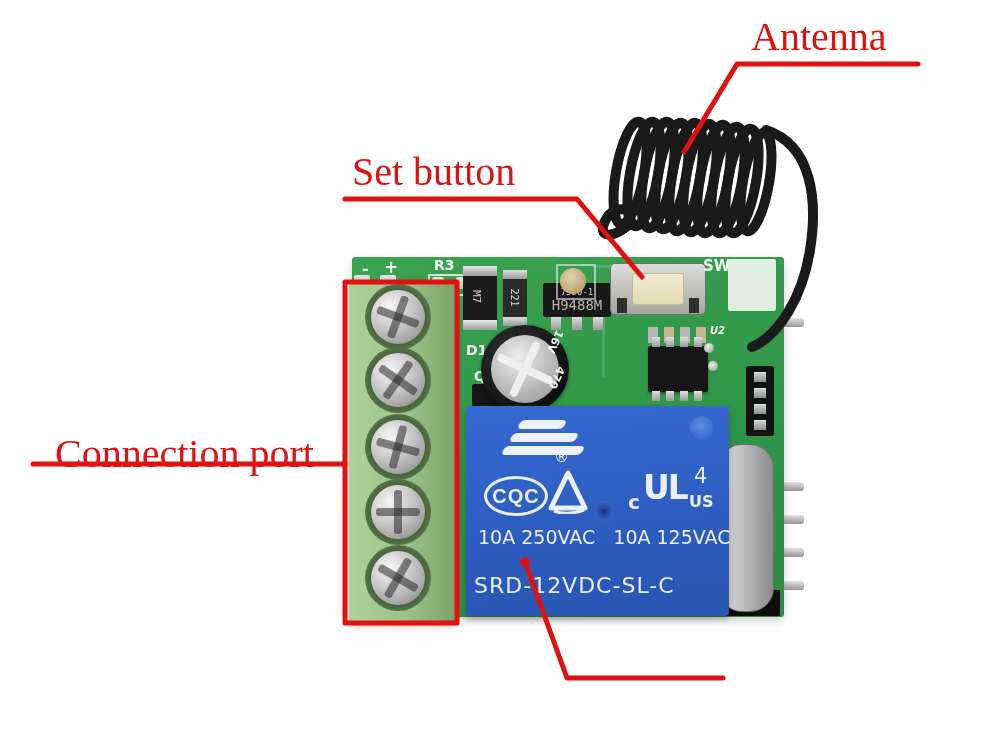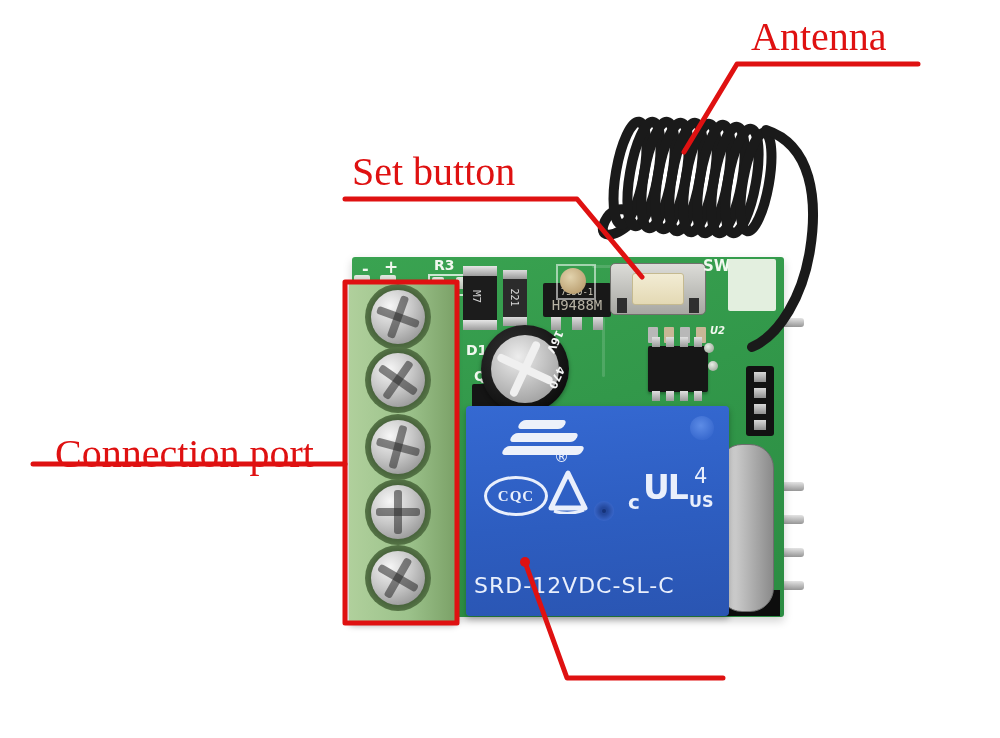--- a/index.html
+++ b/index.html
@@ -76,22 +76,22 @@
 
   
   #relay{position:absolute;left:466px;top:406px;width:263px;height:210px;z-index:4;border-radius:4px;
          background:linear-gradient(175deg,#3569d2 0%,#2d5dc0 55%,#2a55b2 100%);
          box-shadow:0 3px 6px rgba(0,0,0,.3);color:#e9effc;}
   .r-txt{position:absolute;font-family:"DejaVu Sans",sans-serif;color:#e9effc;}
   .stripe{position:absolute;height:9px;border-radius:5px;background:#edf1fa;transform:skewX(-30deg);}
   .molddot{position:absolute;left:224px;top:10px;width:24px;height:24px;border-radius:50%;
            background:radial-gradient(circle at 45% 40%,#5d8ce6,#3a6bd0 70%);}
   .cqc{position:absolute;left:18px;top:70px;width:58px;height:34px;border:3px solid #e9effc;border-radius:50%;
-       display:flex;align-items:center;justify-content:center;font-family:Liberation Serif, serif;
-       font-weight:bold;font-size:15px;letter-spacing:1px;}
+       display:flex;align-items:center;justify-content:center;font-family:Liberation Sans, sans-serif;
+       font-weight:bold;font-size:20px;letter-spacing:1px;}
   .dimple{position:absolute;left:128px;top:95px;width:20px;height:20px;border-radius:50%;
           background:radial-gradient(circle,#24489c 25%,#3a68cc 75%);}
   .dimple::after{content:"";position:absolute;left:8px;top:8px;width:4px;height:4px;border-radius:50%;background:#16337a;}
   .pre{white-space:pre;}
 
   
   #overlay{position:absolute;left:0;top:0;z-index:10;pointer-events:none;}
   #coil{position:absolute;left:0;top:0;z-index:2;pointer-events:none;}
 </style>
 </head>
@@ -253,20 +253,21 @@
     <svg style="position:absolute;left:82px;top:64px;" width="40" height="44" viewBox="0 0 40 44">
       <polygon points="20,3 37,38 3,38" fill="none" stroke="#e9effc" stroke-width="5" stroke-linejoin="round"></polygon>
       <path d="M6,41 Q20,46 36,40" fill="none" stroke="#e9effc" stroke-width="3"></path>
     </svg>
     <div class="dimple"></div>
     <div class="r-txt" style="left:162px;top:84px;font-size:20px;font-weight:bold;">c</div>
     <div class="r-txt" style="left:177px;top:62px;font-size:33px;font-weight:bold;letter-spacing:-2px;">UL</div>
     <div class="r-txt" style="left:228px;top:58px;font-size:21px;">4</div>
     <div class="r-txt" style="left:223px;top:86px;font-size:16px;font-weight:bold;">US</div>
 
+    <div class="r-txt pre" style="left:12px;top:120px;font-size:19px;">10A 250VAC   10A 125VAC</div>
     <div class="r-txt" style="left:8px;top:167px;font-size:22px;letter-spacing:1px;">SRD-12VDC-SL-C</div>
   </div>
 
   <svg id="overlay" width="1000" height="738">
     <g stroke="#df1111" stroke-width="5" fill="none" stroke-linecap="round" stroke-linejoin="round">
       <path d="M918,64 L737,64 L684,152"></path>
       <path d="M345,199 L577,199 L642,277"></path>
       <path d="M33,464 L345,464"></path>
       <rect x="345" y="282" width="112" height="341"></rect>
       <path d="M525,562 L567,678 L723,678"></path>

